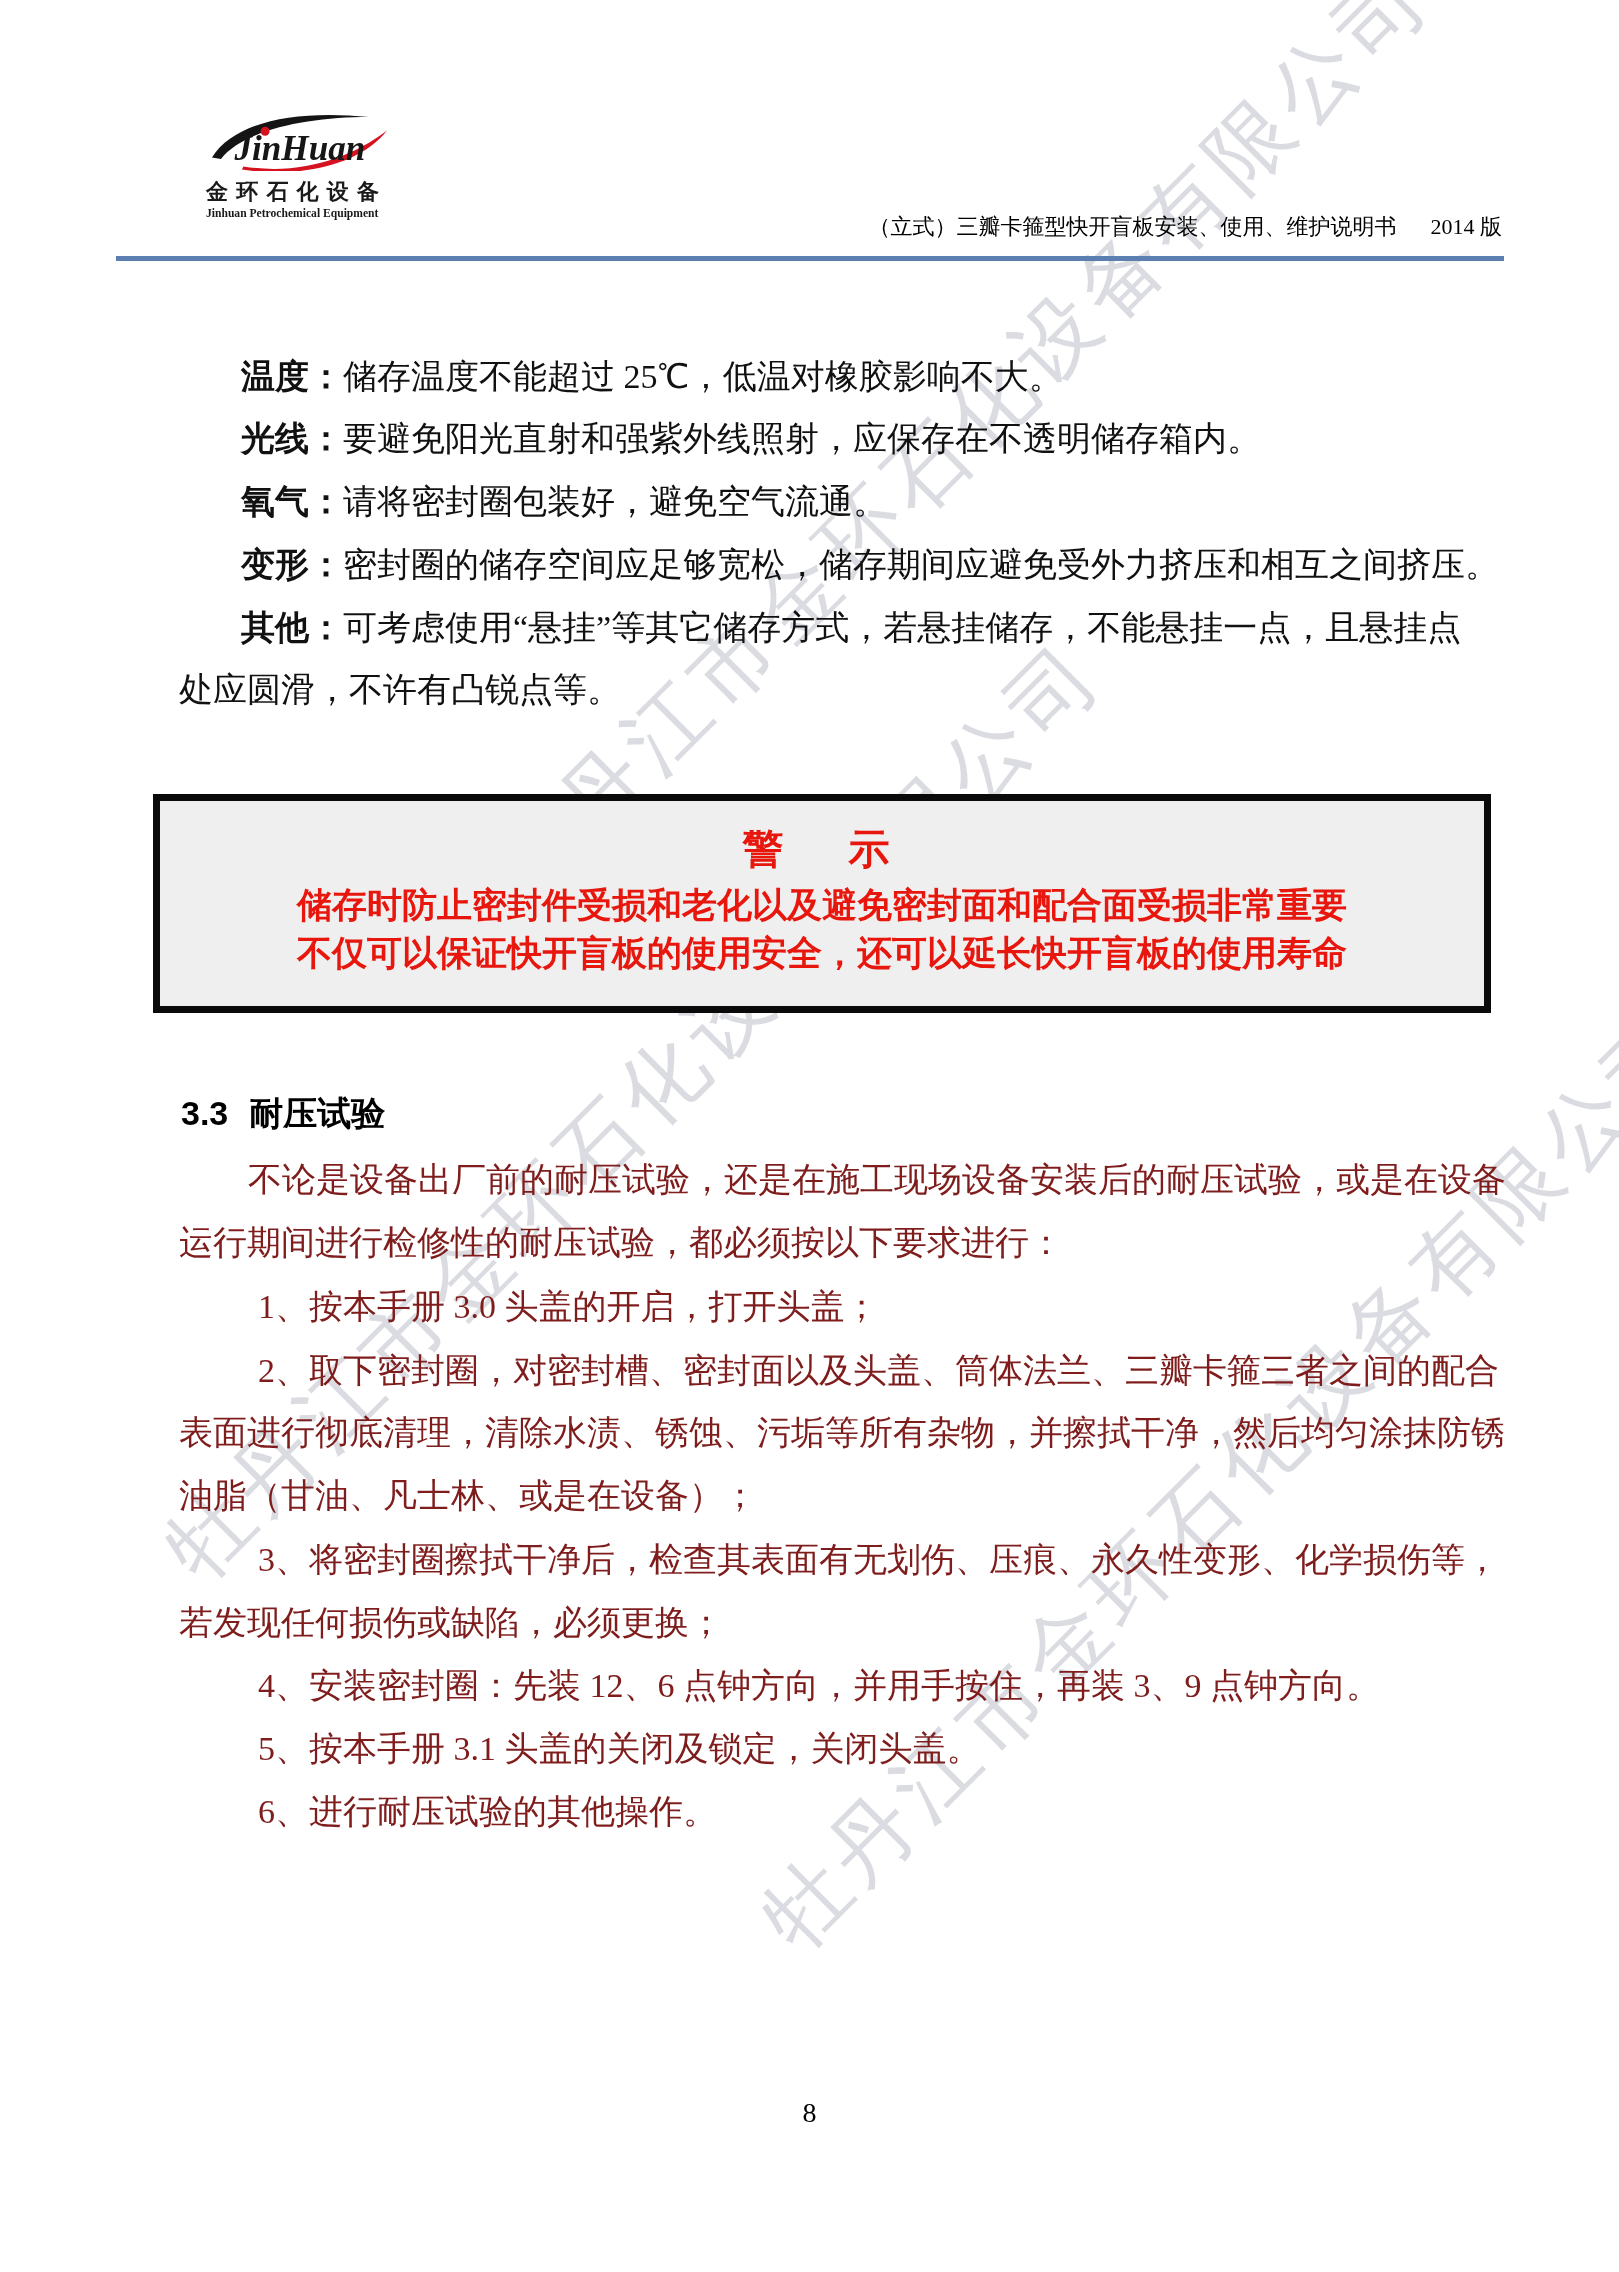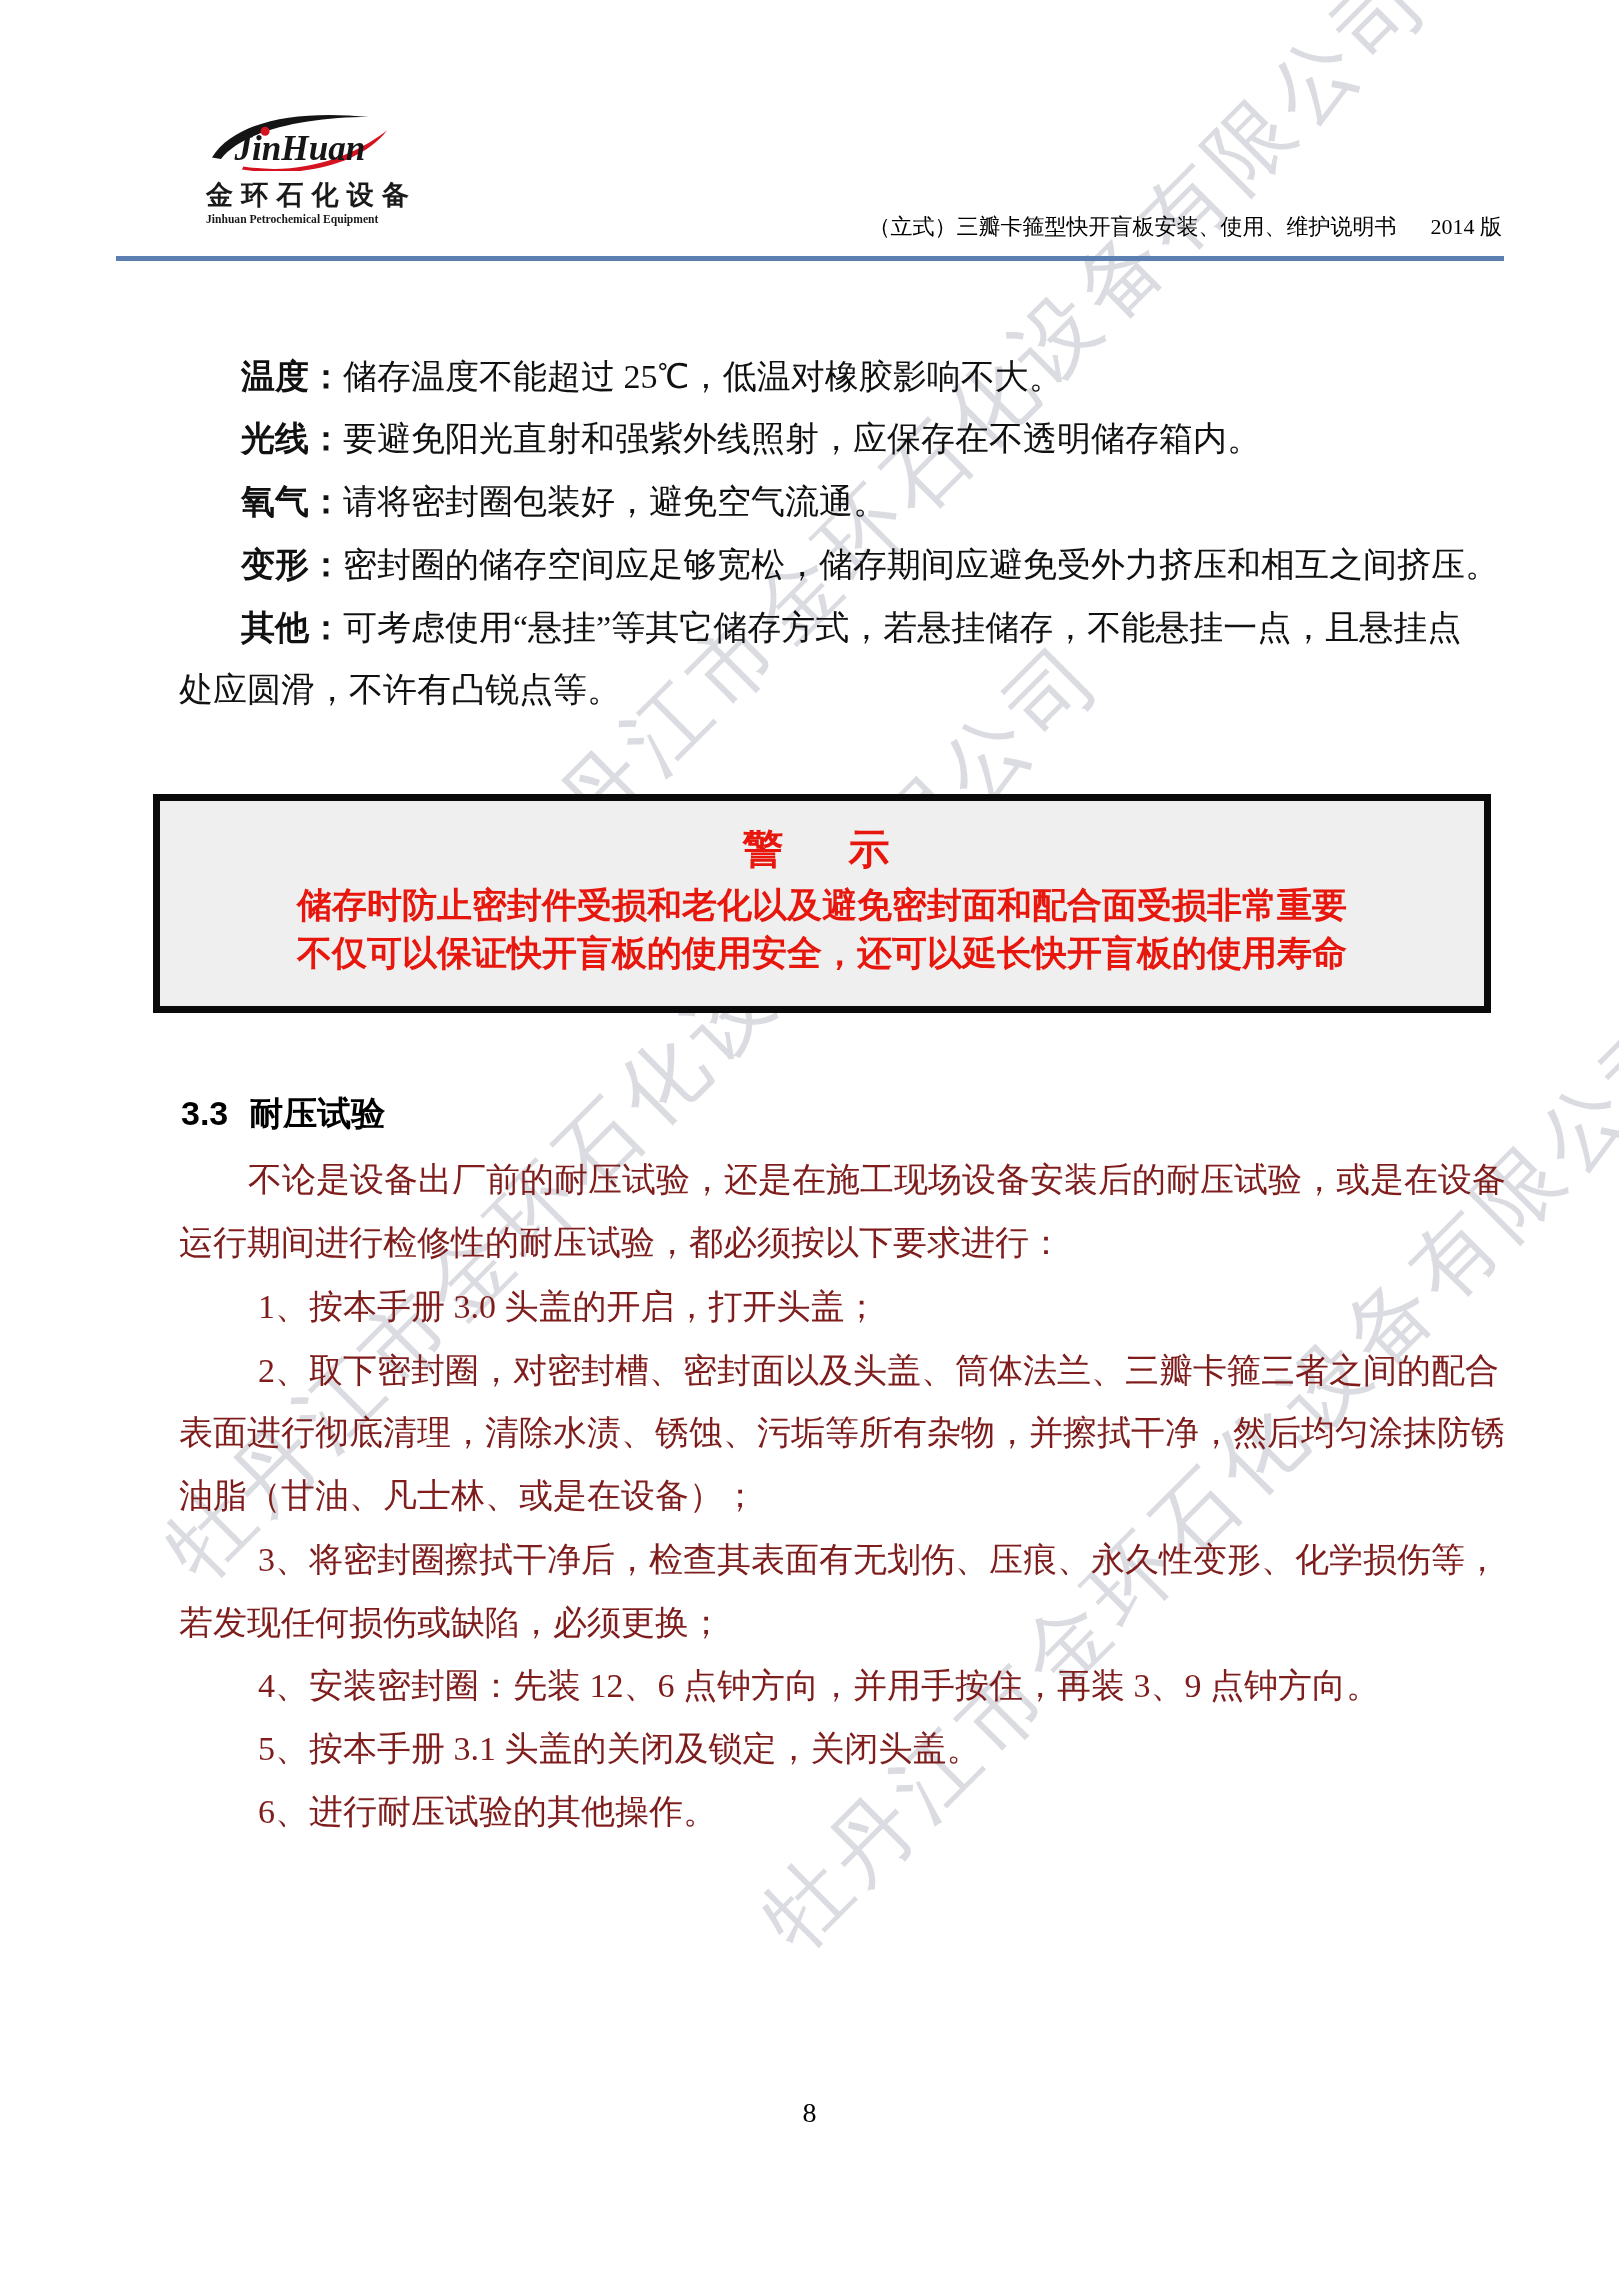--- a/index.html
+++ b/index.html
@@ -23,21 +23,21 @@
     font-family:"Liberation Serif", serif;
     pointer-events:none;
   }
   .wm1{left:321px;top:377px;}
   .wm2{left:590px;top:1424px;}
   .wm3{left:-7.5px;top:1054px;}
   
   .logo{position:absolute;left:206px;top:111px;width:187px;z-index:3;}
   .logo-cn{
     font-family:"Liberation Sans", sans-serif;
-    font-weight:700;font-size:27px;letter-spacing:8.2px;
+    font-weight:700;font-size:22px;letter-spacing:8.2px;
     color:#1a1a1a;white-space:nowrap;margin-top:1.5px;
   }
   .logo-en{
     font-family:"Liberation Serif", serif;
     font-weight:700;font-size:11.6px;color:#1a1a1a;white-space:nowrap;
     margin-top:0.7px;
   }
   
   .doc-header{
     position:absolute;right:117px;top:212px;z-index:3;

